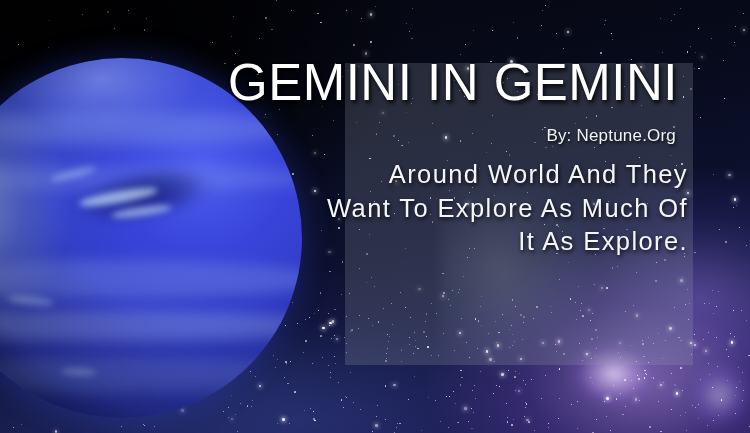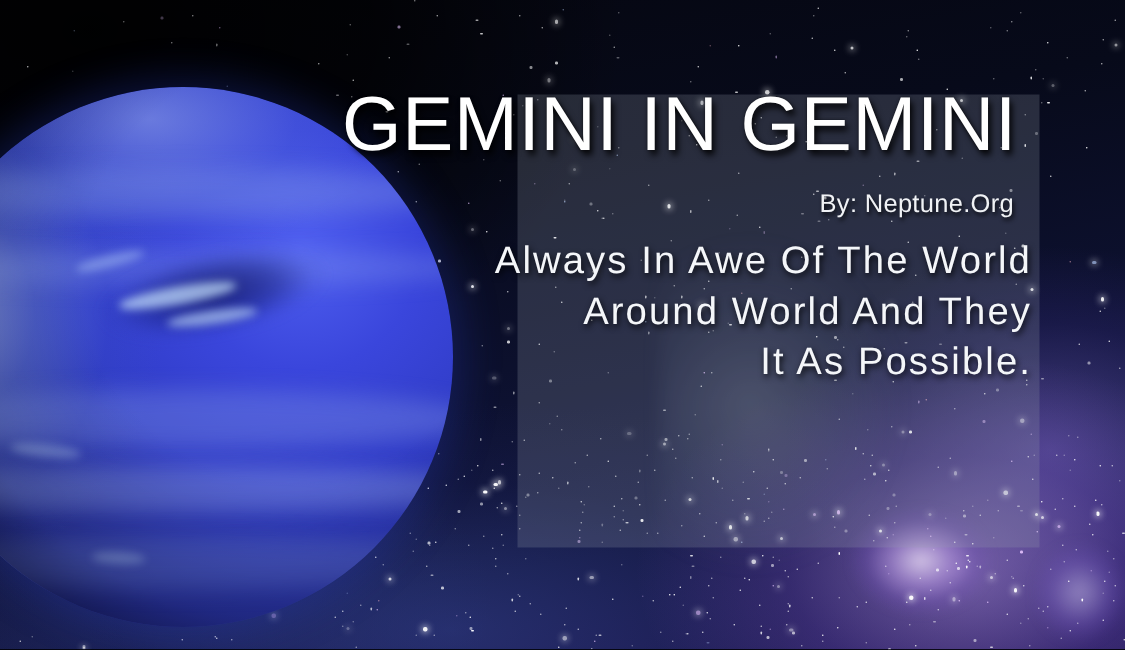--- a/index.html
+++ b/index.html
@@ -822,19 +822,19 @@
     <div class="pl-shadow"></div>
   </div>
 
   <div id="panel-top"></div>
   <div id="panel"></div>
 
   <div id="text-layer">
     <div id="title">GEMINI IN GEMINI</div>
     <div id="byline">By: Neptune.Org</div>
     <div id="body-text">
-        <span class="ln">Always In Awe Of The World</span>
         <span class="ln">Around World And They</span>
-        <span class="ln">It As Possible.</span>
+        <span class="ln">Want To Explore As Much Of</span>
+        <span class="ln">It As Explore.</span>
       </div>
   </div>
 
 </div>
 
 </body></html>

